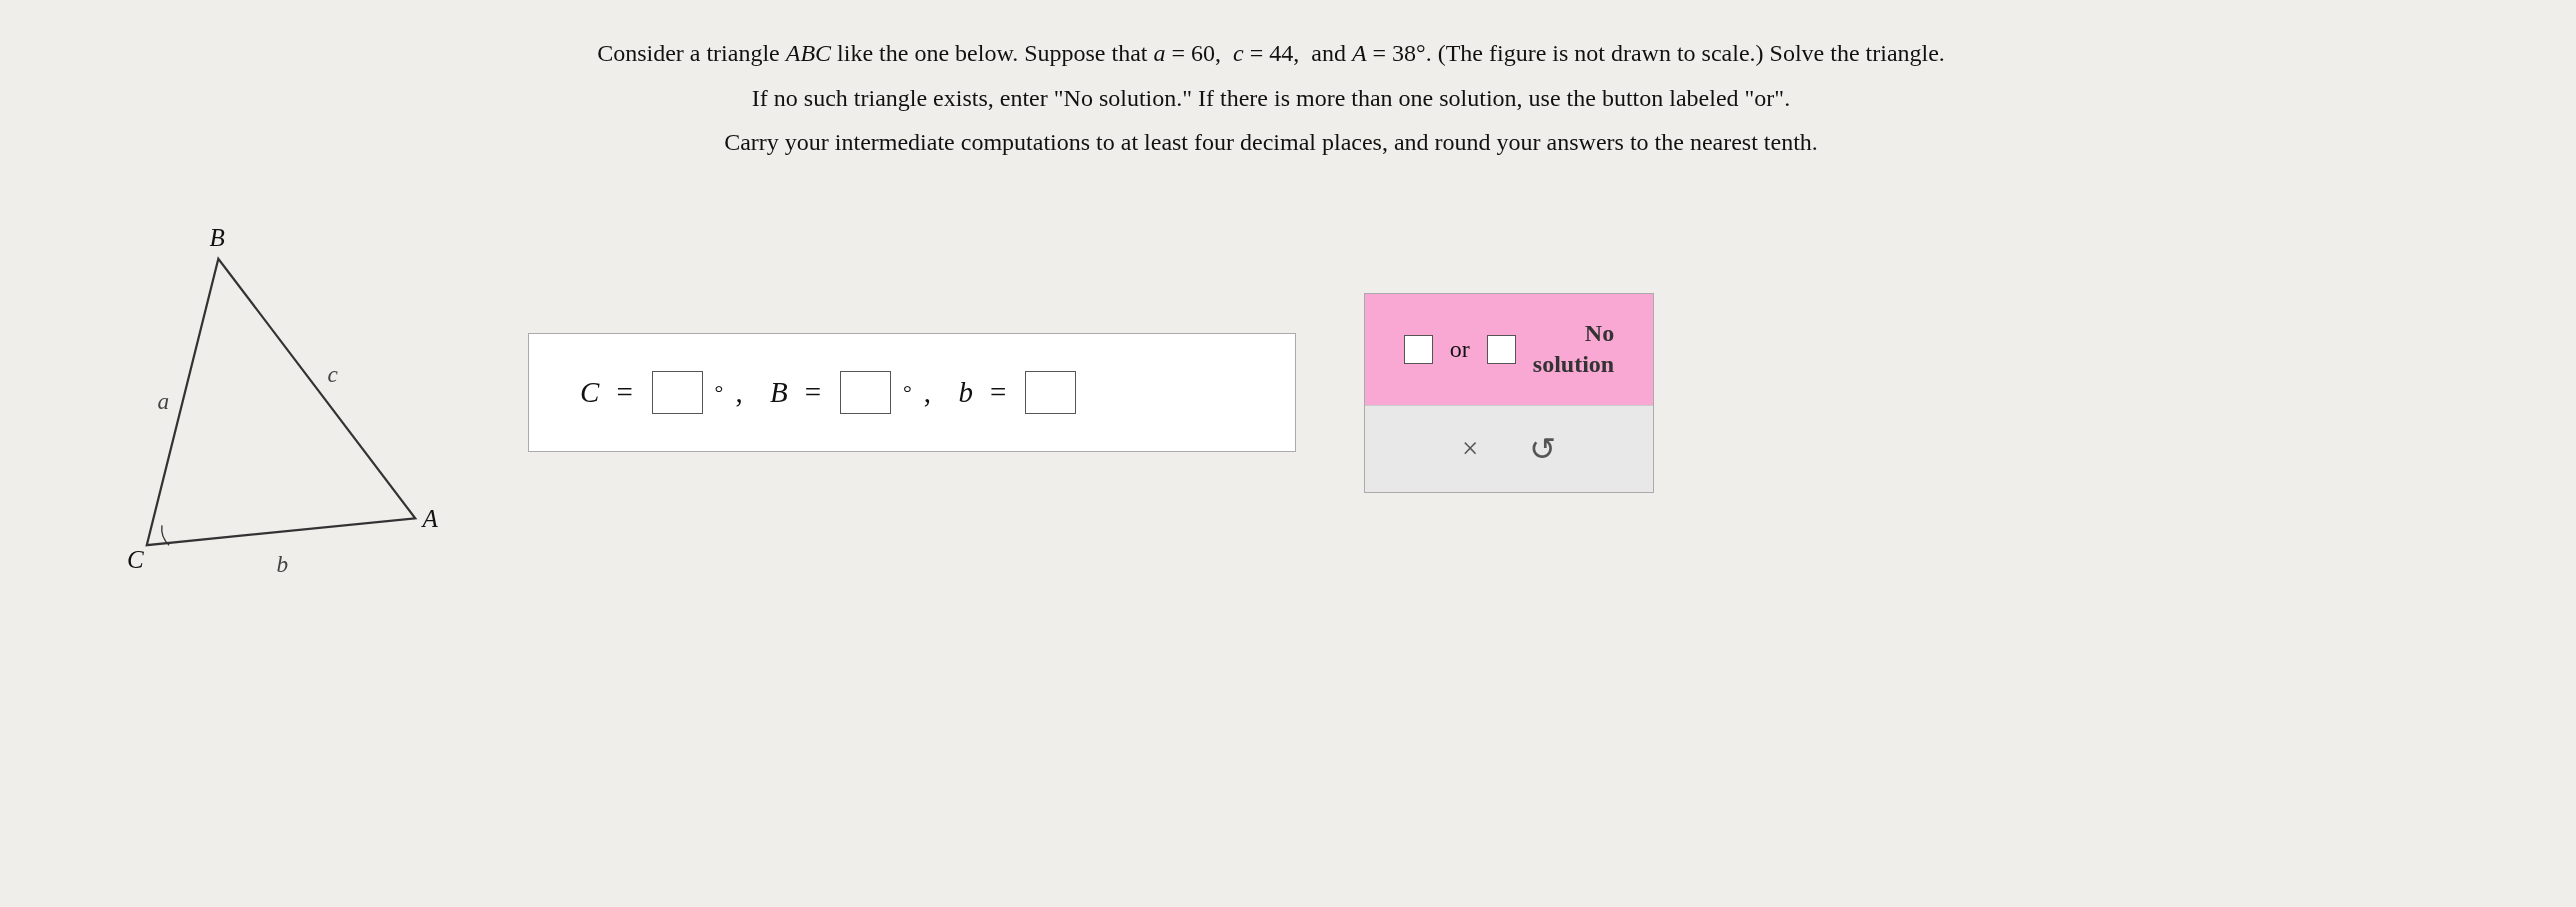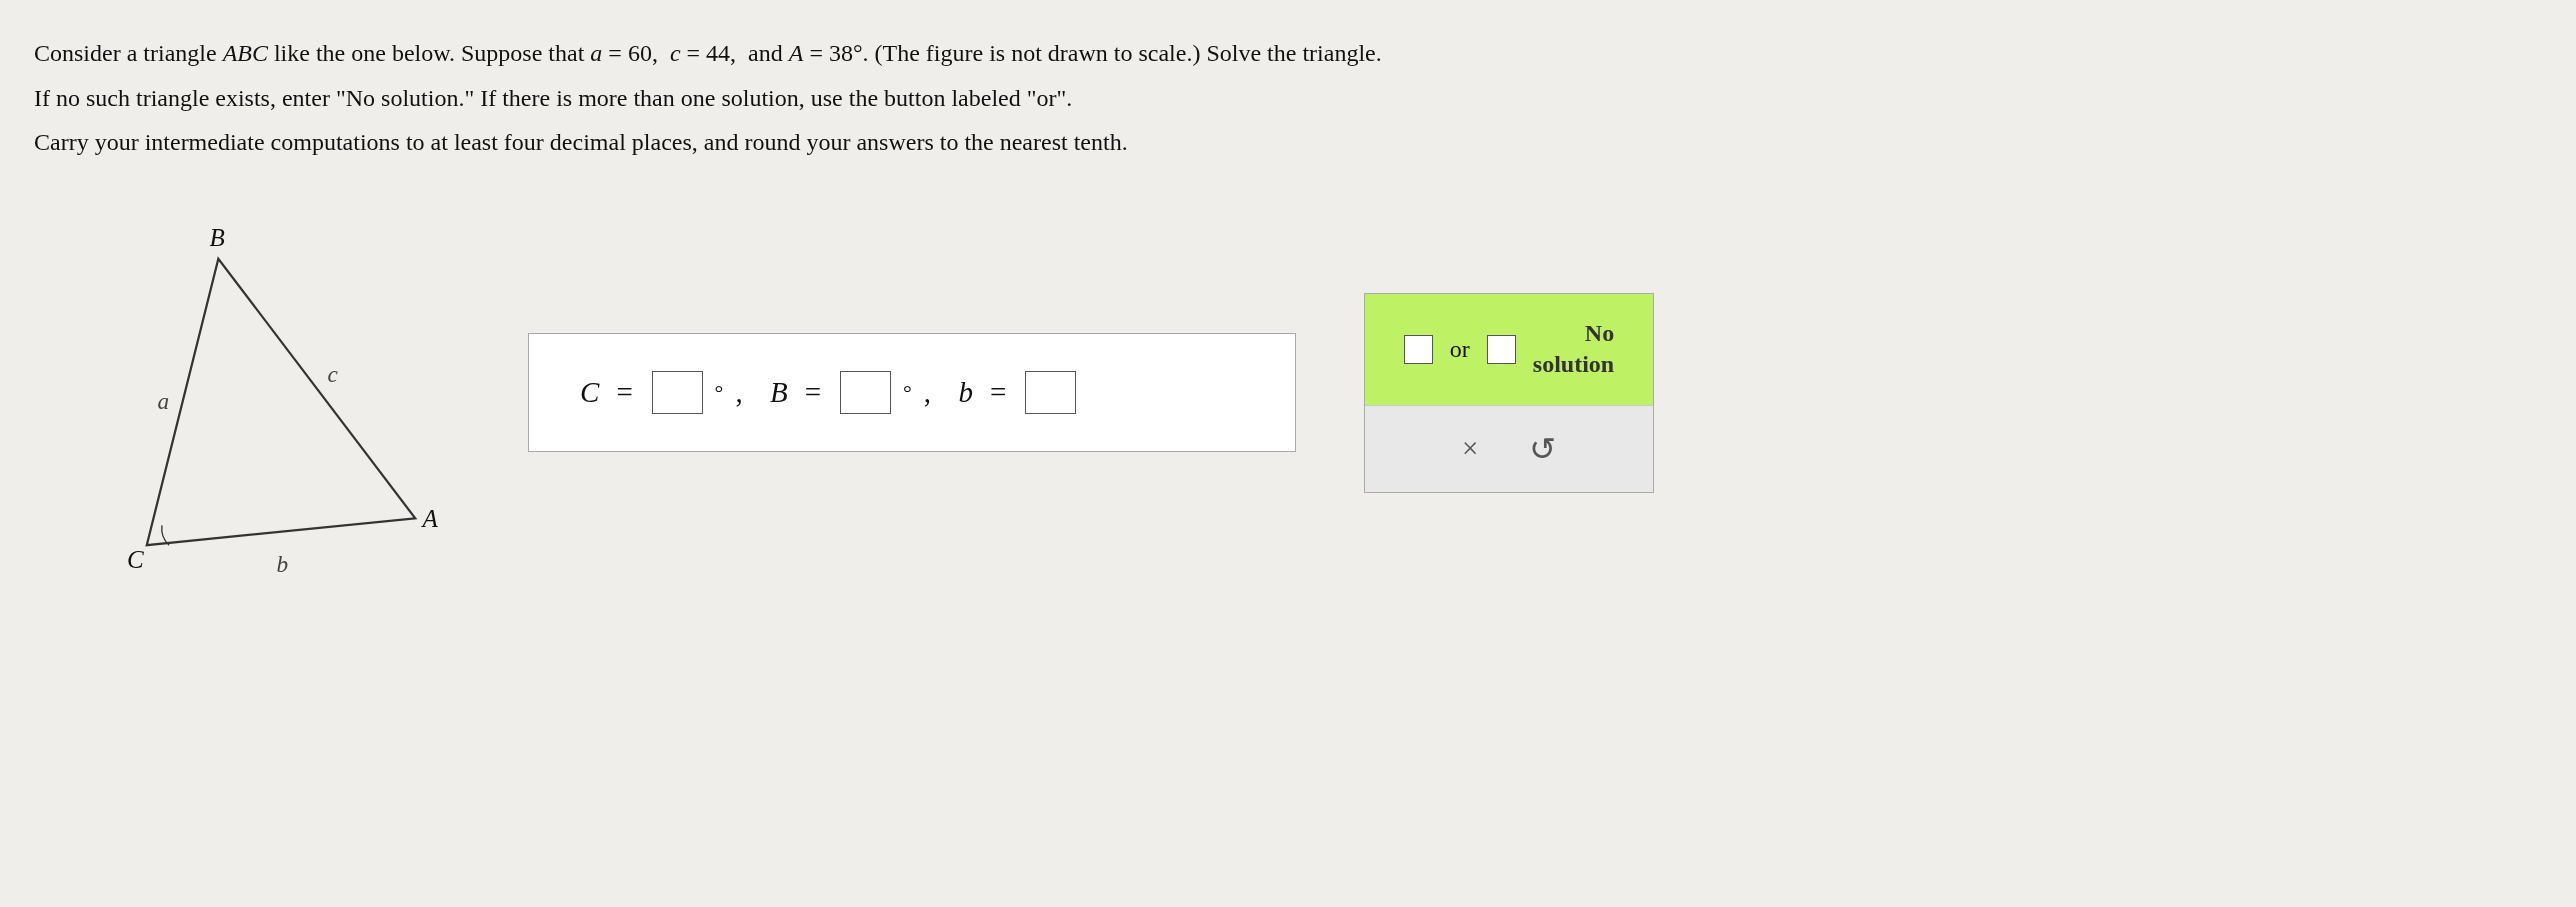--- a/index.html
+++ b/index.html
@@ -11,20 +11,21 @@
       color: #111;
       padding: 34px 34px 0 34px;
       min-height: 908px;
       width: 2576px;
       overflow: hidden;
     }
 
     .problem-text {
       line-height: 1.65;
       max-width: 2474px;
+      text-align: center;
     }
 
     .problem-text p {
       margin-bottom: 5.1px;
     }
 
     .main-content {
       display: flex;
       flex-direction: row;
       align-items: center;
@@ -91,21 +92,21 @@
       min-width: 290px;
     }
 
     .or-row {
       display: flex;
       align-items: center;
       justify-content: center;
       gap: 17px;
       padding: 24px 25.6px;
       border-bottom: 0.9px solid #ccc;
-      background: #bef264;
+      background: #f9a8d4;
     }
 
     .or-checkbox {
       width: 29px;
       height: 29px;
       border: 1.7px solid #555;
       background: #fff;
       display: inline-block;
       flex-shrink: 0;
     }

